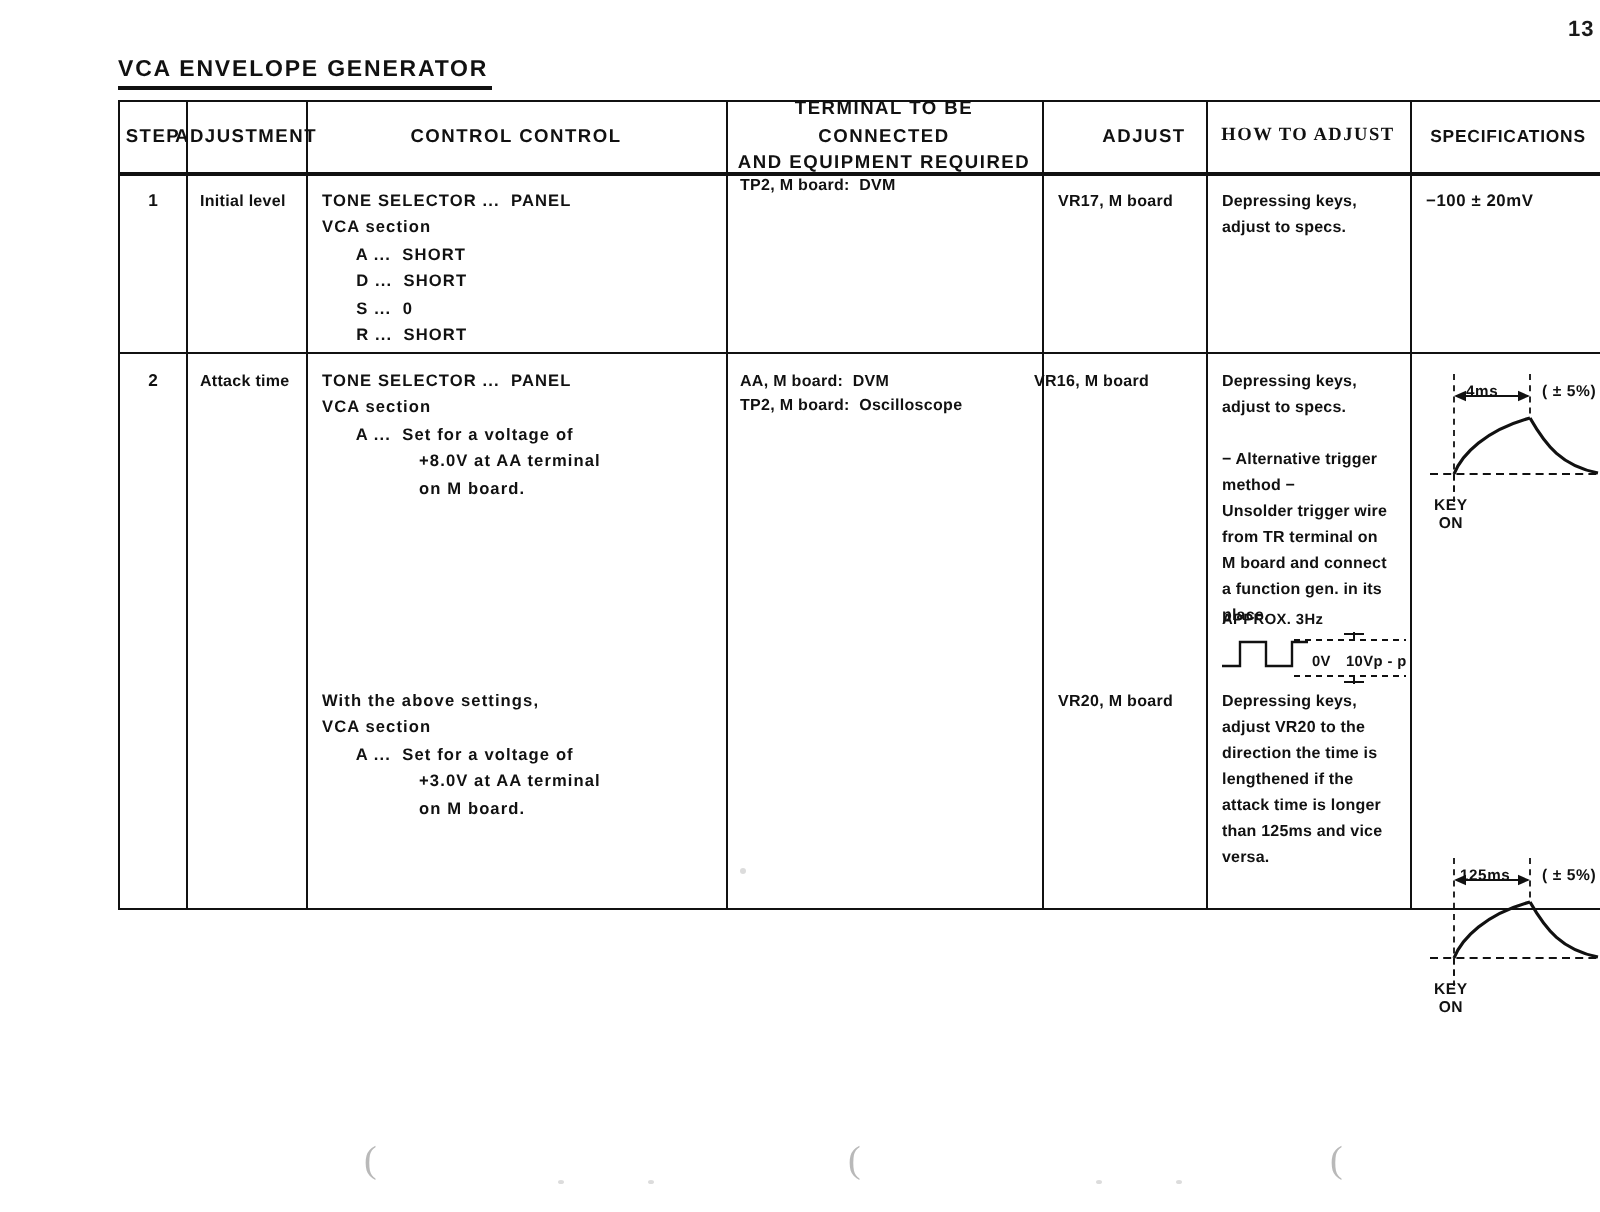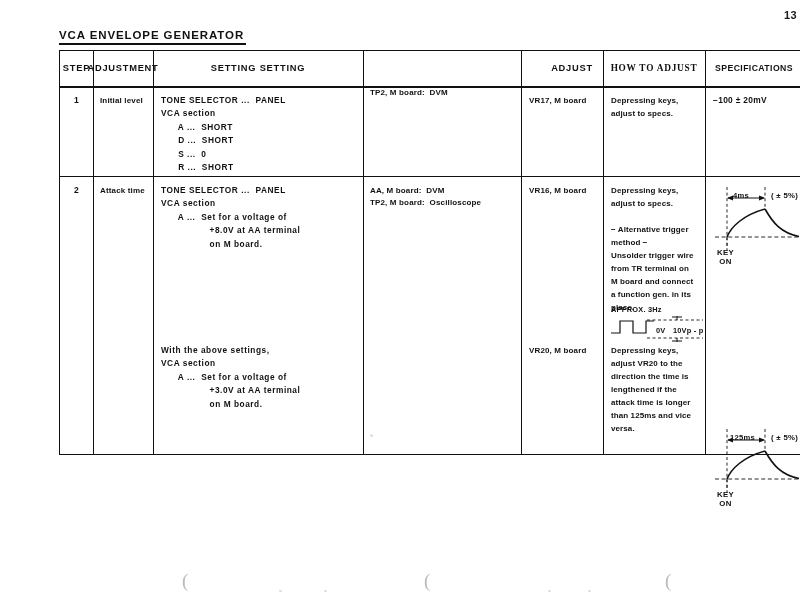--- a/index.html
+++ b/index.html
@@ -107,21 +107,23 @@
     <div class="vline" style="left:303px;"></div>
     <div class="vline" style="left:461px;"></div>
     <div class="vline" style="left:543px;"></div>
     <div class="vline" style="left:645px;"></div>
 
     <div class="hline" style="top:35px;height:1.5px;"></div>
     <div class="hline" style="top:125px;"></div>
 
     <div class="cell hdr" style="left:0px;top:0px;width:33px;height:35px;">STEP</div>
     <div class="cell hdr" style="left:33px;top:0px;width:60px;height:35px;">ADJUSTMENT</div>
-    <div class="cell hdr" style="left:93px;top:0px;width:210px;height:35px;">SETTING SETTING</div>
+    <div class="cell hdr" style="left:93px;top:0px;width:210px;height:35px;">CONTROL CONTROL</div>
+    <div class="cell hdr" style="left:303px;top:0px;width:158px;height:35px;white-space:pre-line;">TERMINAL TO BE CONNECTED
+AND EQUIPMENT REQUIRED</div>
     <div class="cell hdr" style="left:461px;top:0px;width:82px;height:35px;padding-left:20px;">ADJUST</div>
     <div class="cell hdr" style="left:543px;top:0px;width:102px;height:35px;font-family:Liberation Serif, serif;">HOW TO ADJUST</div>
     <div class="cell hdr" style="left:645px;top:0px;width:98px;height:35px;font-size:8.7px;letter-spacing:0.4px;">SPECIFICATIONS</div>
 
     <div class="cell stepnum" style="left:0px;top:44px;width:33px;">
       <span>1</span>
     </div>
     <div class="cell body-txt" style="left:40px;top:44px;width:55px;">Initial level</div>
     <div class="cell body-mono" style="left:101px;top:43px;width:200px;">TONE SELECTOR ...  PANEL
 VCA section
@@ -139,21 +141,21 @@
       <span>2</span>
     </div>
     <div class="cell body-txt" style="left:40px;top:134px;width:55px;">Attack time</div>
     <div class="cell body-mono" style="left:101px;top:133px;width:200px;">TONE SELECTOR ...  PANEL
 VCA section
       A ...  Set for a voltage of
                  +8.0V at AA terminal
                  on M board.</div>
     <div class="cell body-txt" style="left:310px;top:134px;width:150px;">AA, M board:  DVM
 TP2, M board:  Oscilloscope</div>
-    <div class="cell body-txt" style="left:469px;top:134px;width:75px;">VR16, M board</div>
+    <div class="cell body-txt" style="left:457px;top:134px;width:75px;">VR16, M board</div>
     <div class="cell howto" style="left:551px;top:134px;width:96px;">Depressing keys,
 adjust to specs.
 
 − Alternative trigger
 method −
 Unsolder trigger wire
 from TR terminal on
 M board and connect
 a function gen. in its
 place.</div>

